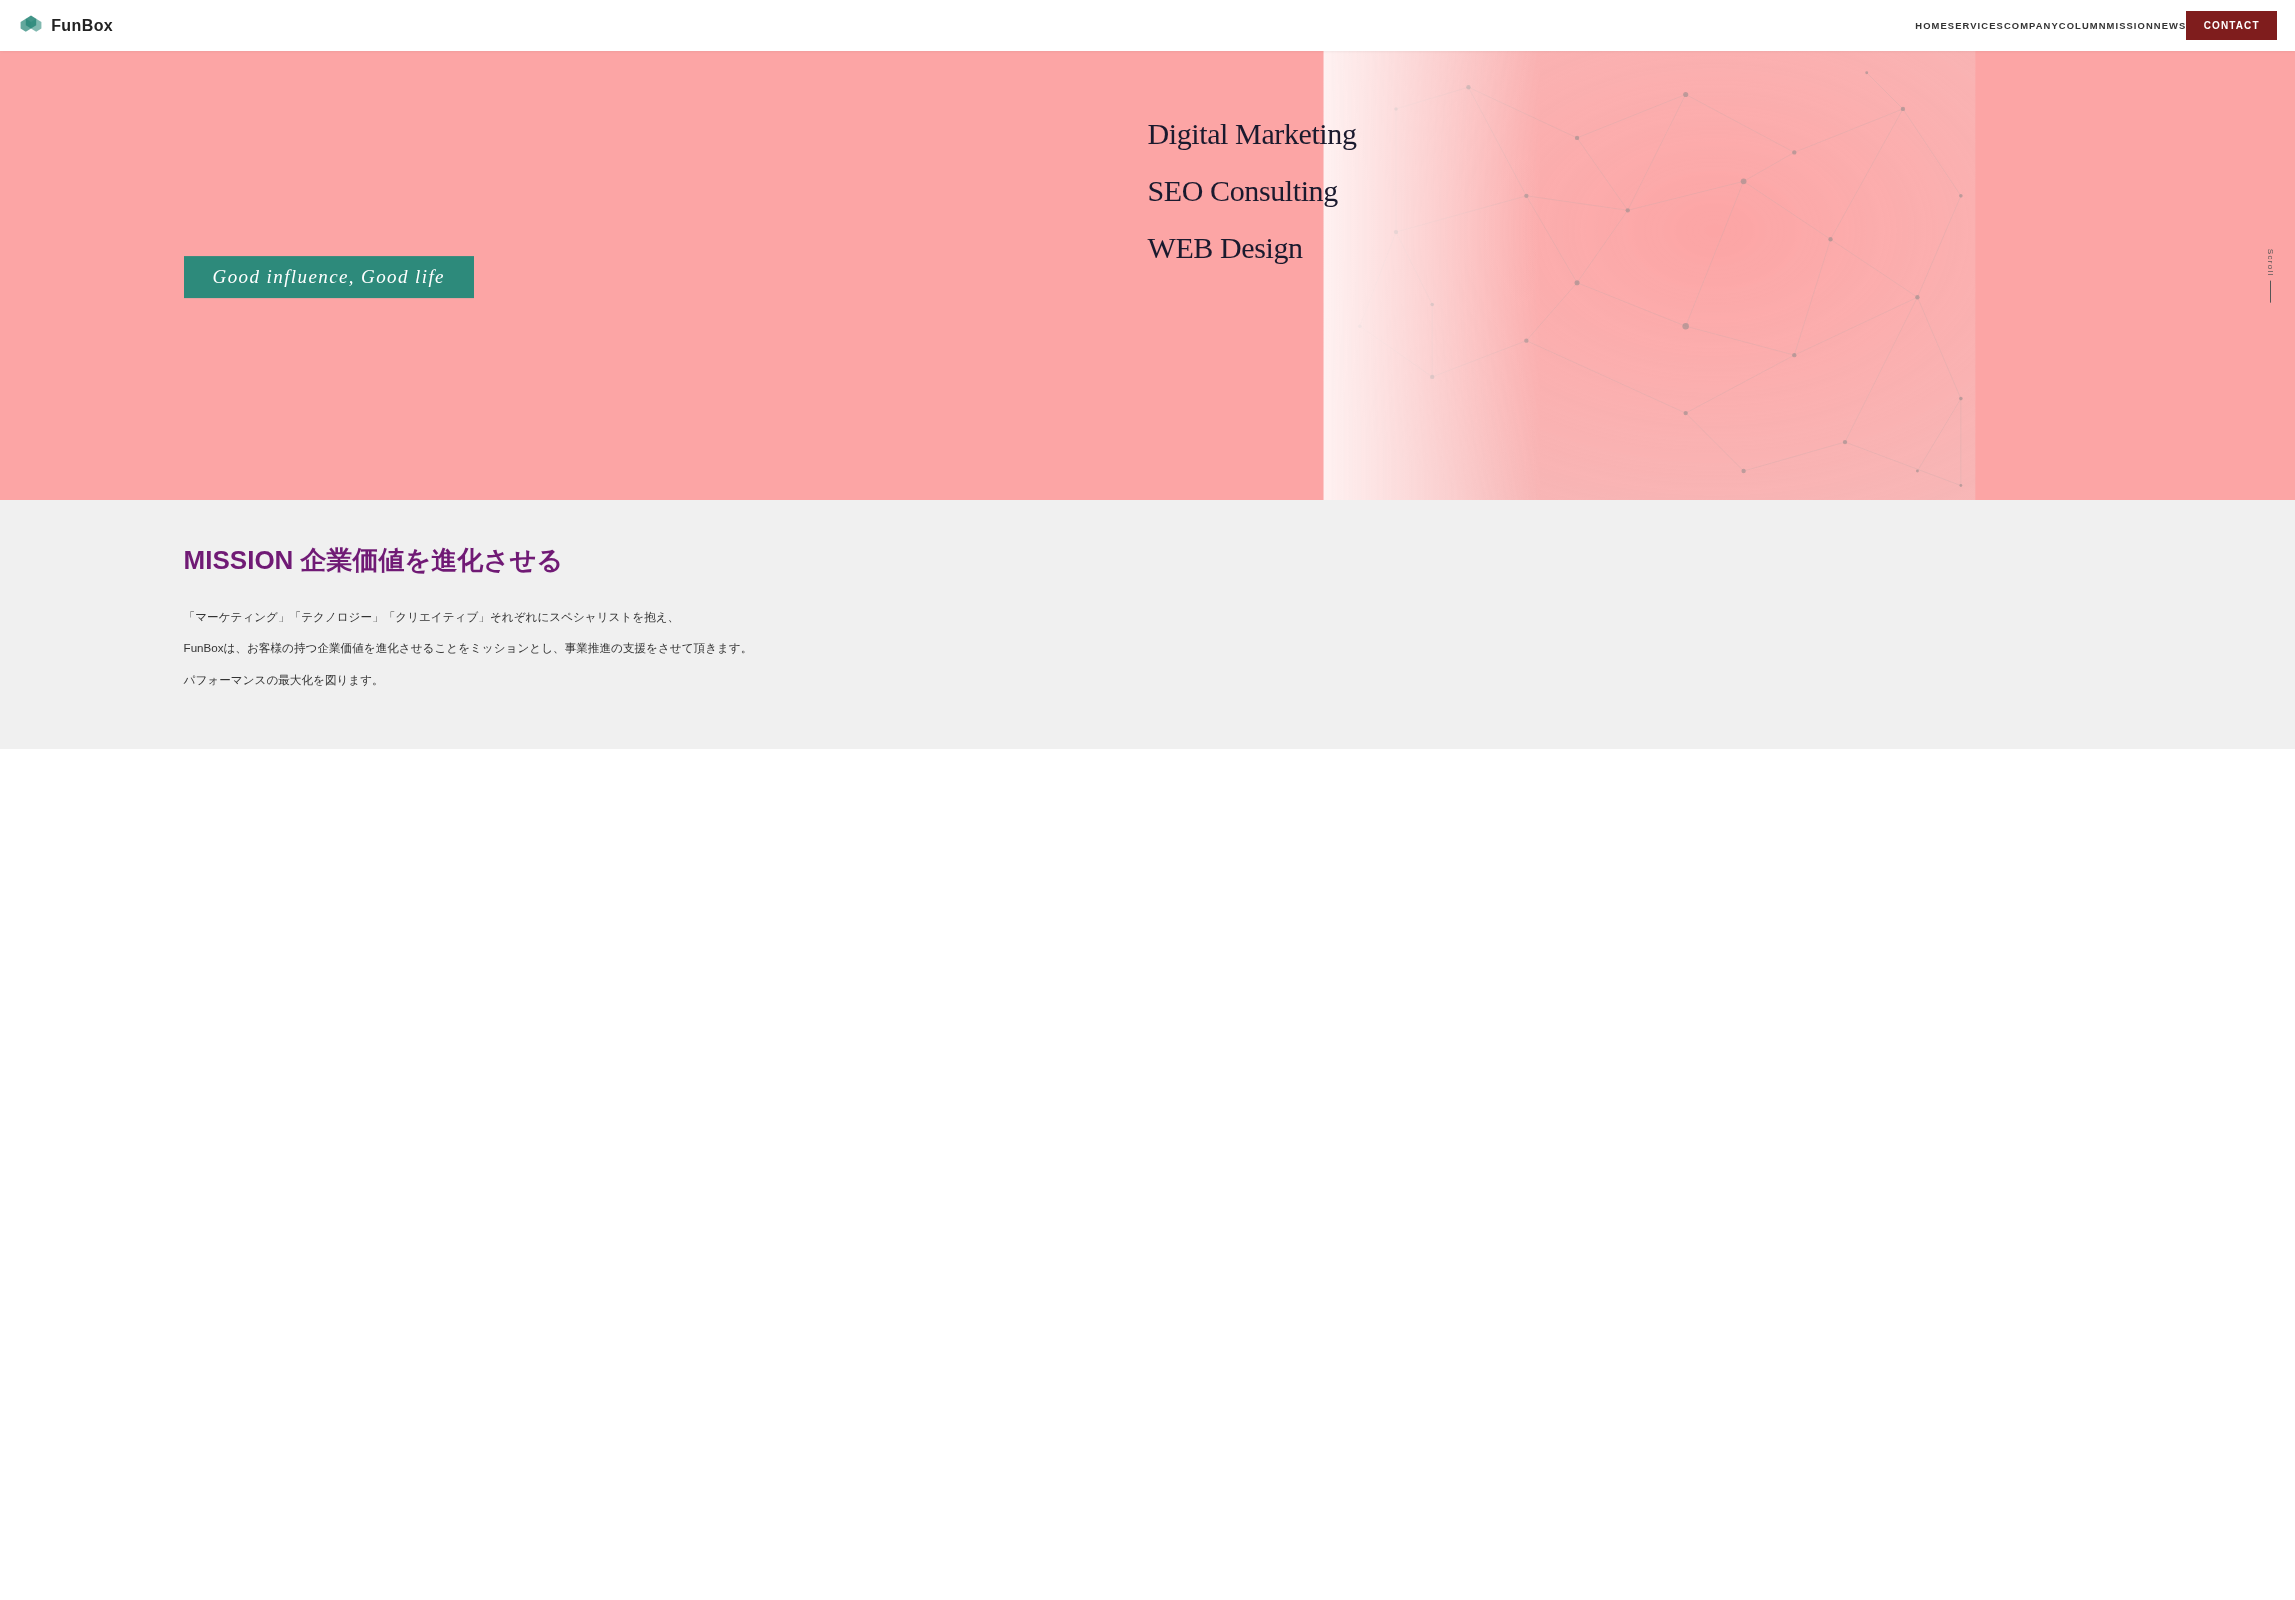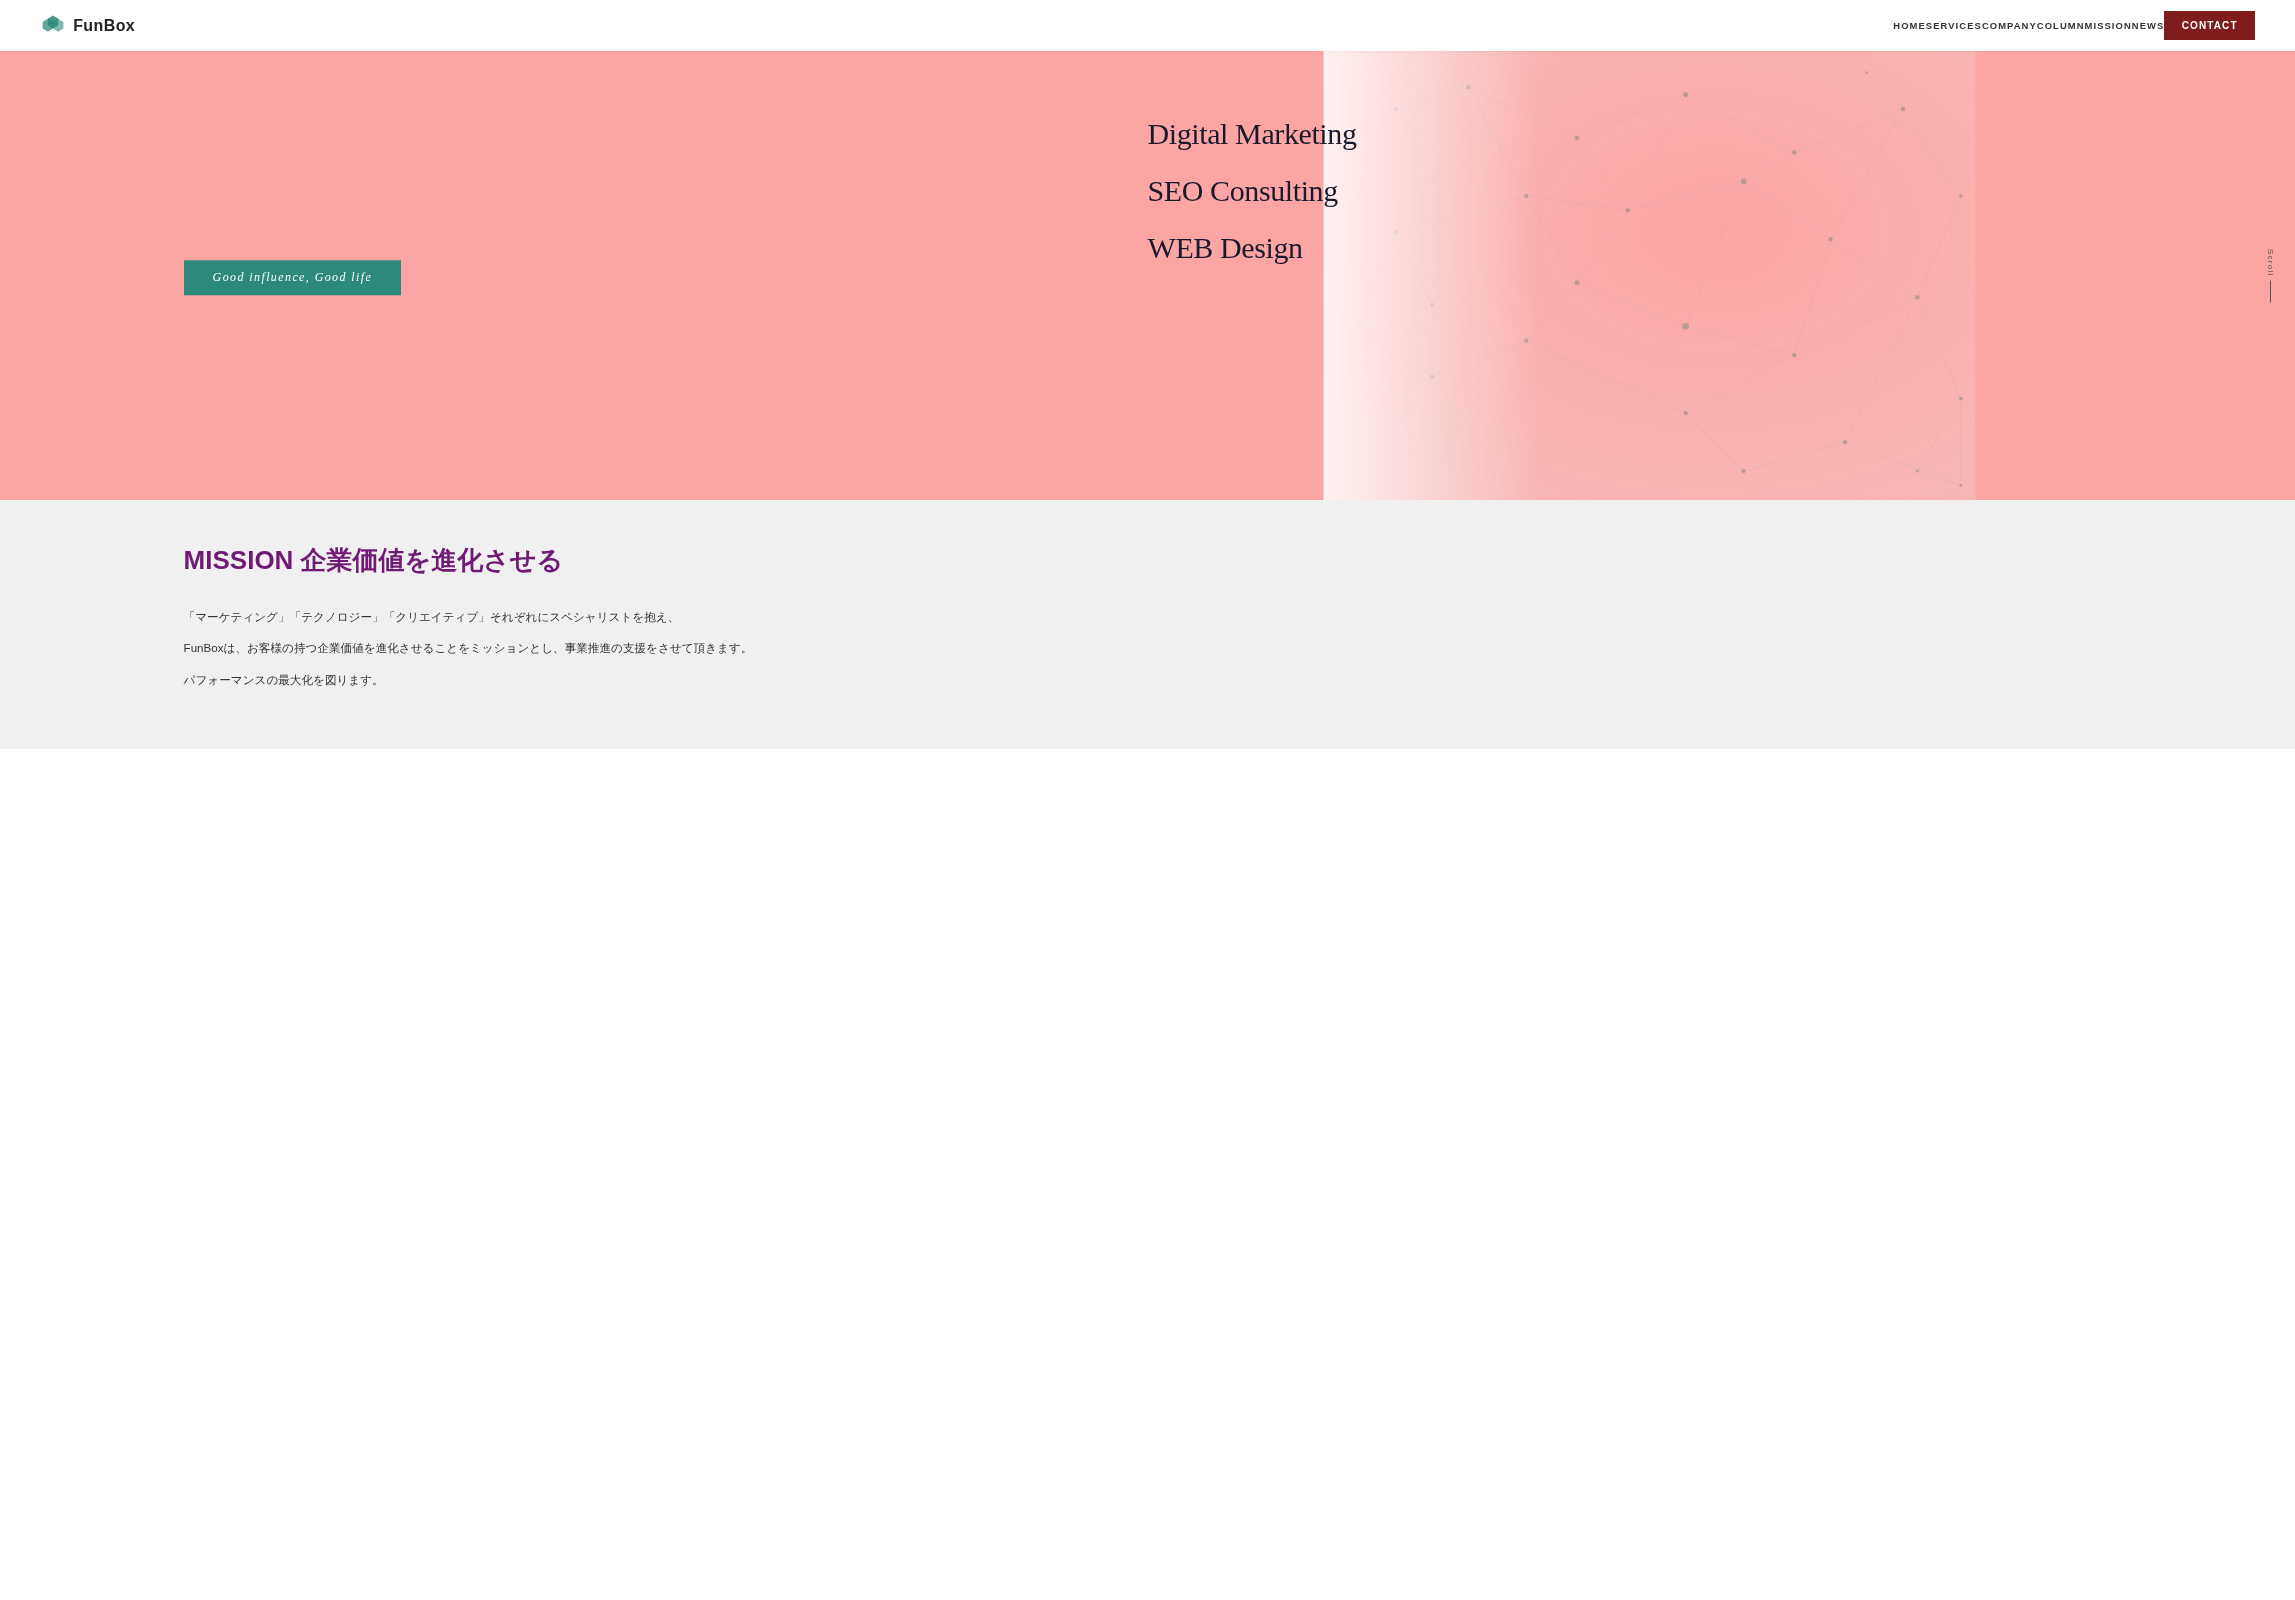--- a/index.html
+++ b/index.html
@@ -17,21 +17,21 @@
     
     header {
       position: fixed;
       top: 0;
       left: 0;
       right: 0;
       z-index: 100;
       display: flex;
       align-items: center;
       justify-content: space-between;
-      padding: 0 40px;
+      padding: 0 18px;
       height: 51px;
       background: #fff;
       box-shadow: 0 0.7px 2.9px rgba(0,0,0,0.07);
     }
 
     .logo-wrap {
       display: flex;
       align-items: center;
       gap: 7.2px;
       text-decoration: none;
@@ -96,21 +96,21 @@
       transform: translateY(-60%);
       z-index: 10;
     }
 
     .hero-tagline {
       display: inline-block;
       background: #2d8a7b;
       padding: 10px 29px;
       color: #fff;
       font-family: 'Georgia', serif;
-      font-size: 12px;
+      font-size: 19px;
       font-style: italic;
       letter-spacing: 1.4px;
       margin-top: 14.5px;
     }
 
     .hero-services {
       position: absolute;
       top: 12%;
       left: 50%;
       z-index: 10;

